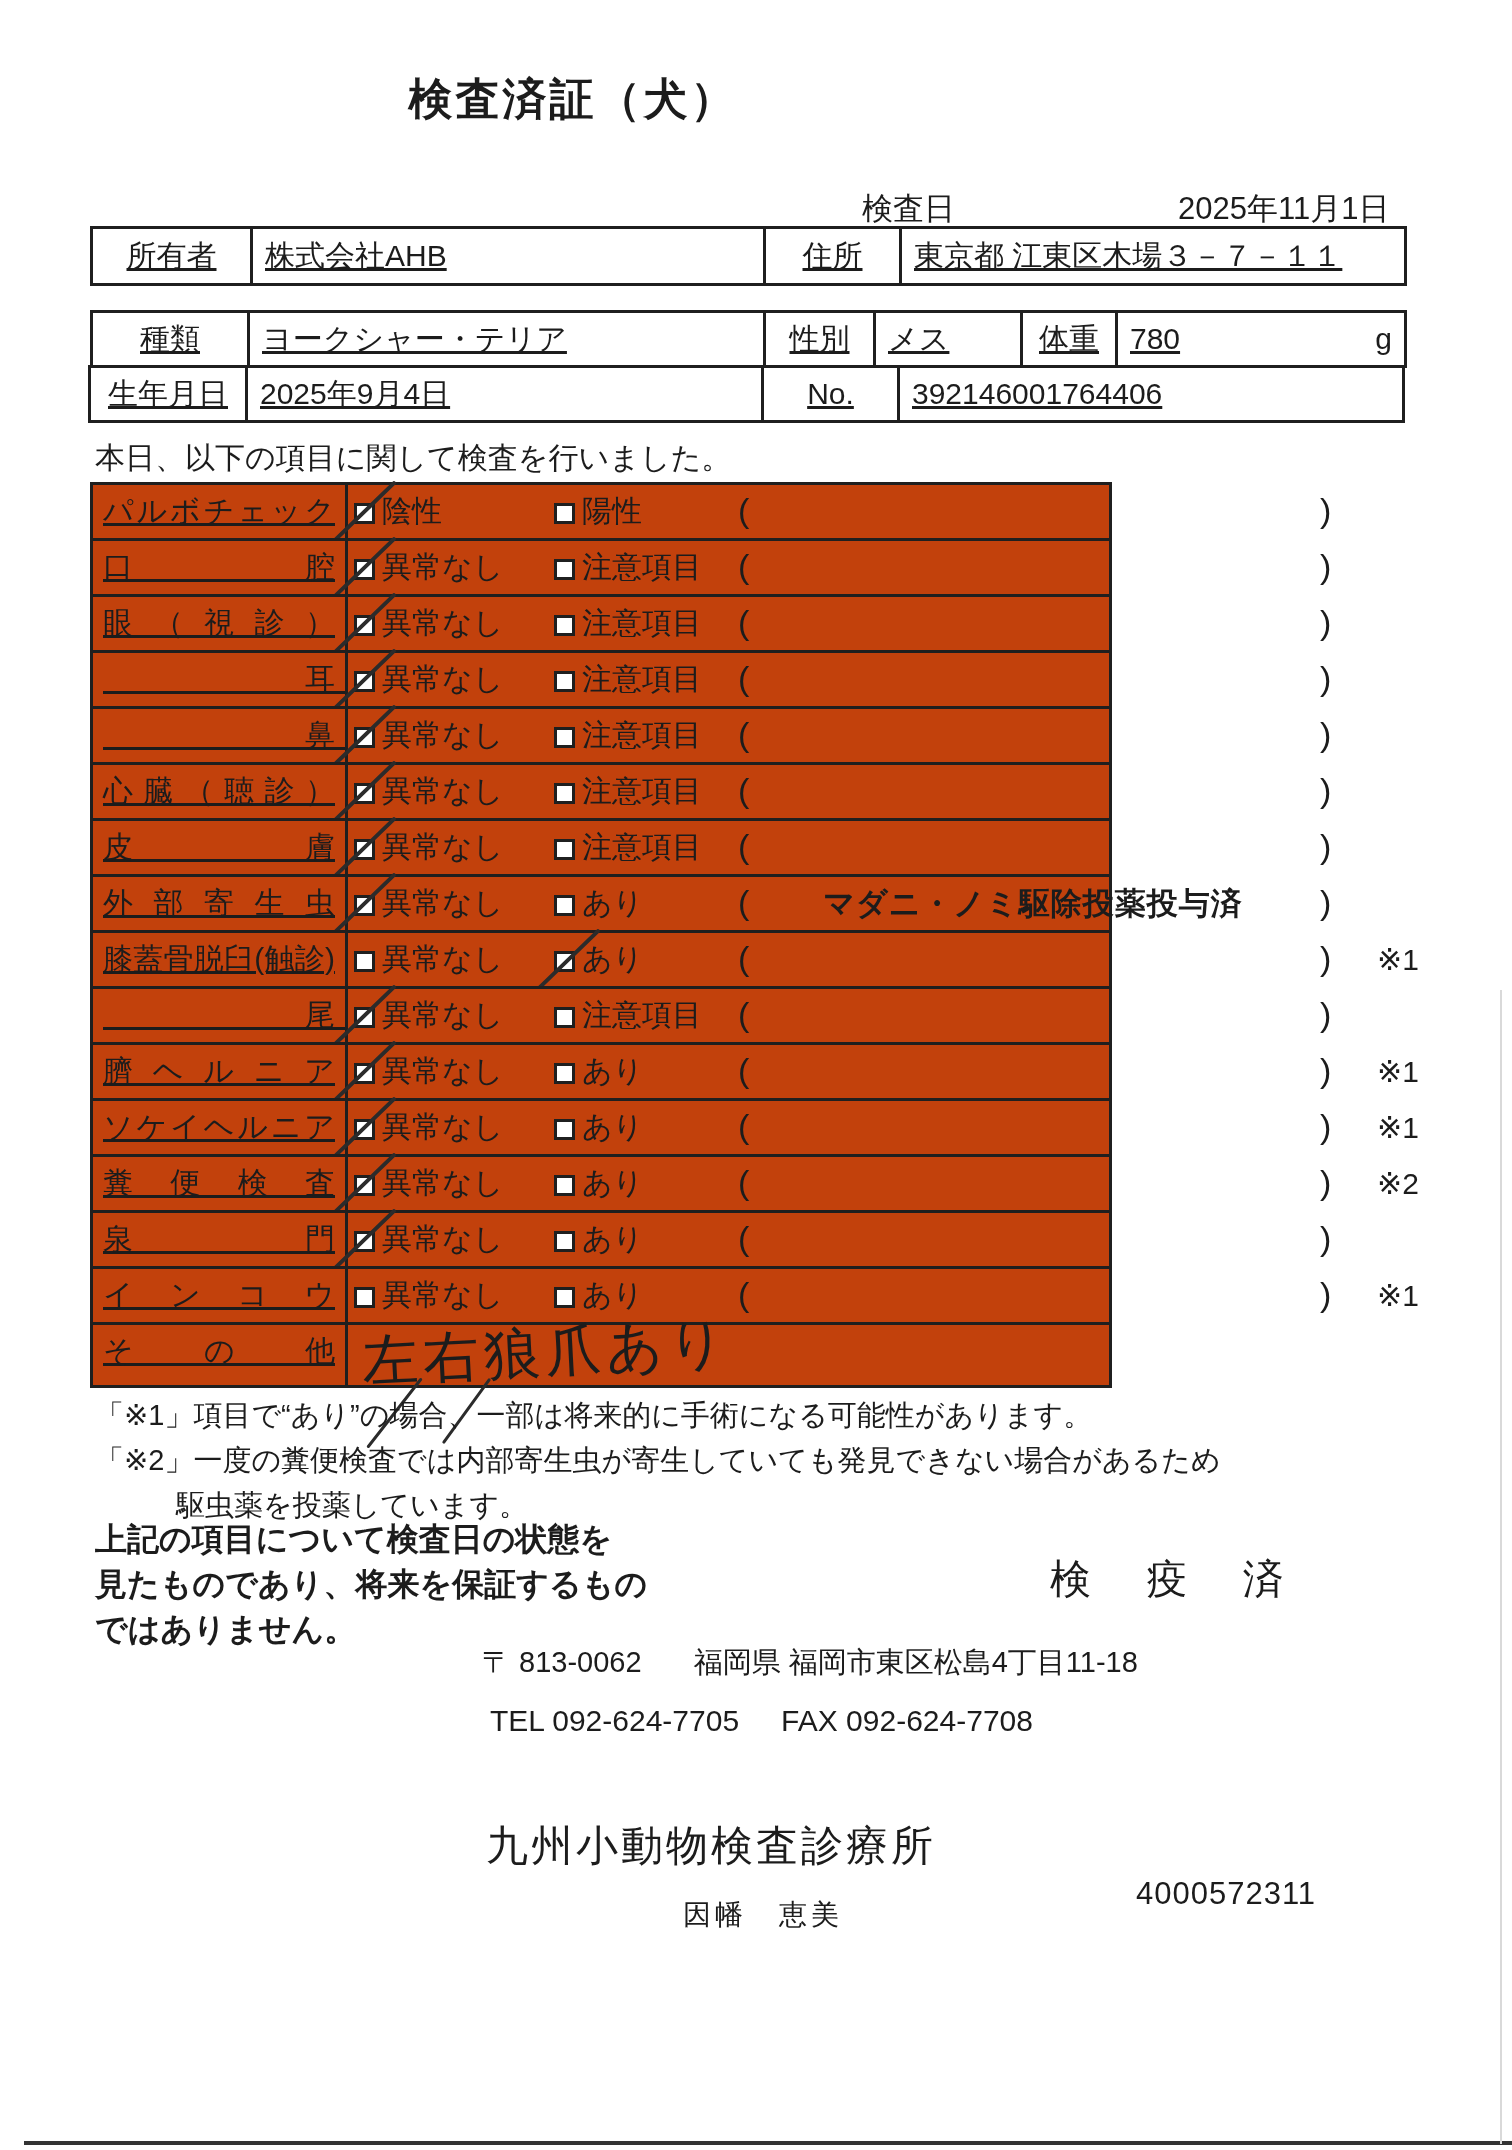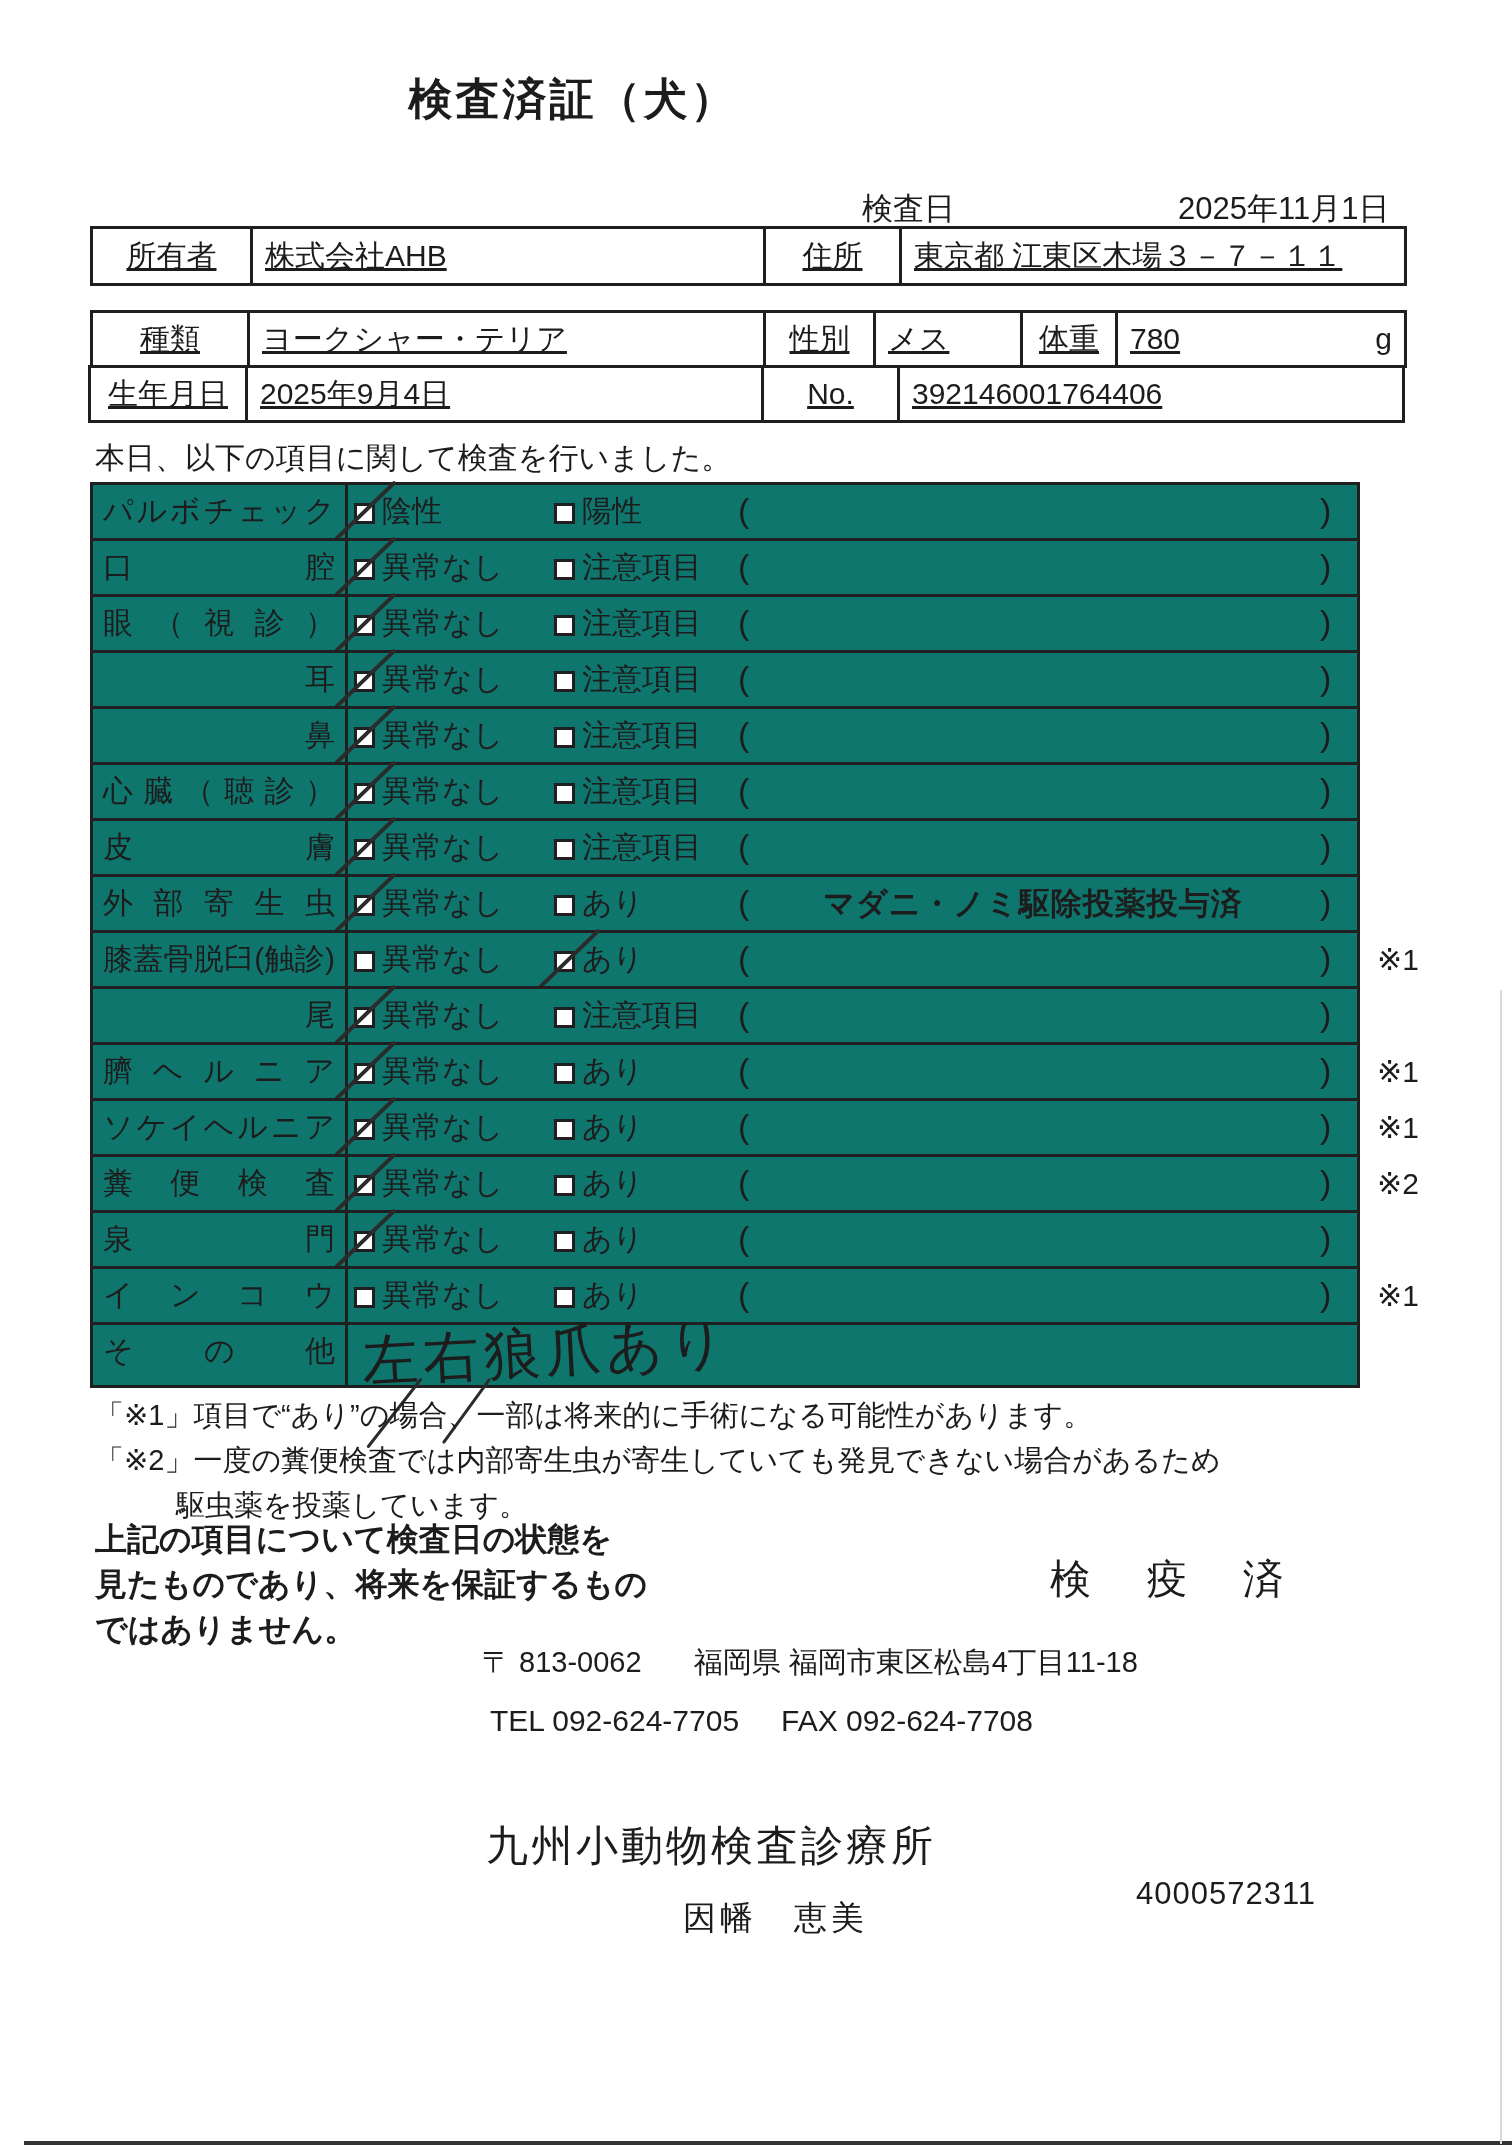--- a/index.html
+++ b/index.html
@@ -25,21 +25,21 @@
   .t2b { left:88px; top:365px; width:1317px; height:58px; }
   .w-owner-lab{width:160px} .w-owner-val{width:513px} .w-addr-lab{width:136px} .w-addr-val{flex:1}
   .w-breed-lab{width:157px} .w-breed-val{width:516px} .w-sex-lab{width:110px} .w-sex-val{width:147px}
   .w-wt-lab{width:95px; padding:0 6px;} .w-wt-val{flex:1; justify-content:space-between; gap:26px; padding-right:22px;}
   .w-birth-lab{width:157px} .w-birth-val{width:516px} .w-no-lab{width:136px} .w-no-val{flex:1}
 
   .intro { left:95px; top:438px; font-size:30px; font-weight:500; }
 
   
   .checklist { left:90px; top:482px; width:1270px; }
-  .row { position:relative; display:flex; box-sizing:border-box; width:1270px; height:59px; border:3px solid #1f1f1f; background:#0f766e; }
+  .row { position:relative; display:flex; box-sizing:border-box; width:1022px; height:59px; border:3px solid #1f1f1f; background:#c2410c;text-decoration:underline; }
   .row + .row { margin-top:-3px; }
   .row.last { height:66px; }
   .cell-label { width:255px; box-sizing:border-box; border-right:3px solid #1f1f1f;
     padding:0 10px; font-size:30px; line-height:51px; white-space:nowrap; overflow:hidden;
     text-align:justify; text-align-last:justify; }
   .cell-opts { flex:1; position:relative; display:flex; align-items:center; font-size:30px; }
   .opt { position:absolute; display:flex; align-items:center; gap:7px; white-space:nowrap; }
   .opt1 { left:6px; } .opt2 { left:206px; }
   .cbox { width:21px; height:21px; box-sizing:border-box; border:3px solid #1f1f1f; display:inline-block; margin-top:3px; background:#fff; }
   .paren { position:absolute; font-size:34px; top:50%; transform:translateY(-54%); }
@@ -62,21 +62,21 @@
   .disc { font-size:32px; font-weight:700; white-space:nowrap; }
   .disc-1 { left:95px; top:1518px; }
   .disc-2 { left:95px; top:1563px; }
   .disc-3 { left:95px; top:1608px; }
   .stamp { left:1050px; top:1552px; font-size:41px; letter-spacing:22px; font-weight:500; white-space:nowrap; }
 
   
   .addr-line { left:482px; top:1643px; display:flex; gap:52px; font-size:29px; white-space:nowrap; }
   .tel-line { left:490px; top:1704px; display:flex; gap:42px; font-size:30px; white-space:nowrap; }
   .clinic { left:486px; top:1818px; font-size:42px; letter-spacing:3px; font-weight:500; white-space:nowrap; }
-  .examiner { left:683px; top:1896px; font-size:33px; letter-spacing:4px; white-space:nowrap; }
+  .examiner { left:683px; top:1896px; font-size:28px; letter-spacing:4px; white-space:nowrap; }
   .serial { left:1136px; top:1876px; font-size:31px; letter-spacing:1px; }
 
   
   .scan-bottom { left:24px; right:0; top:2141px; height:4px; background:#333; }
   .scan-right { left:1500px; top:990px; bottom:6px; width:2px; background:#d9d9d9; }
 </style>
 </head>
 <body>
 
 <div class="page">

